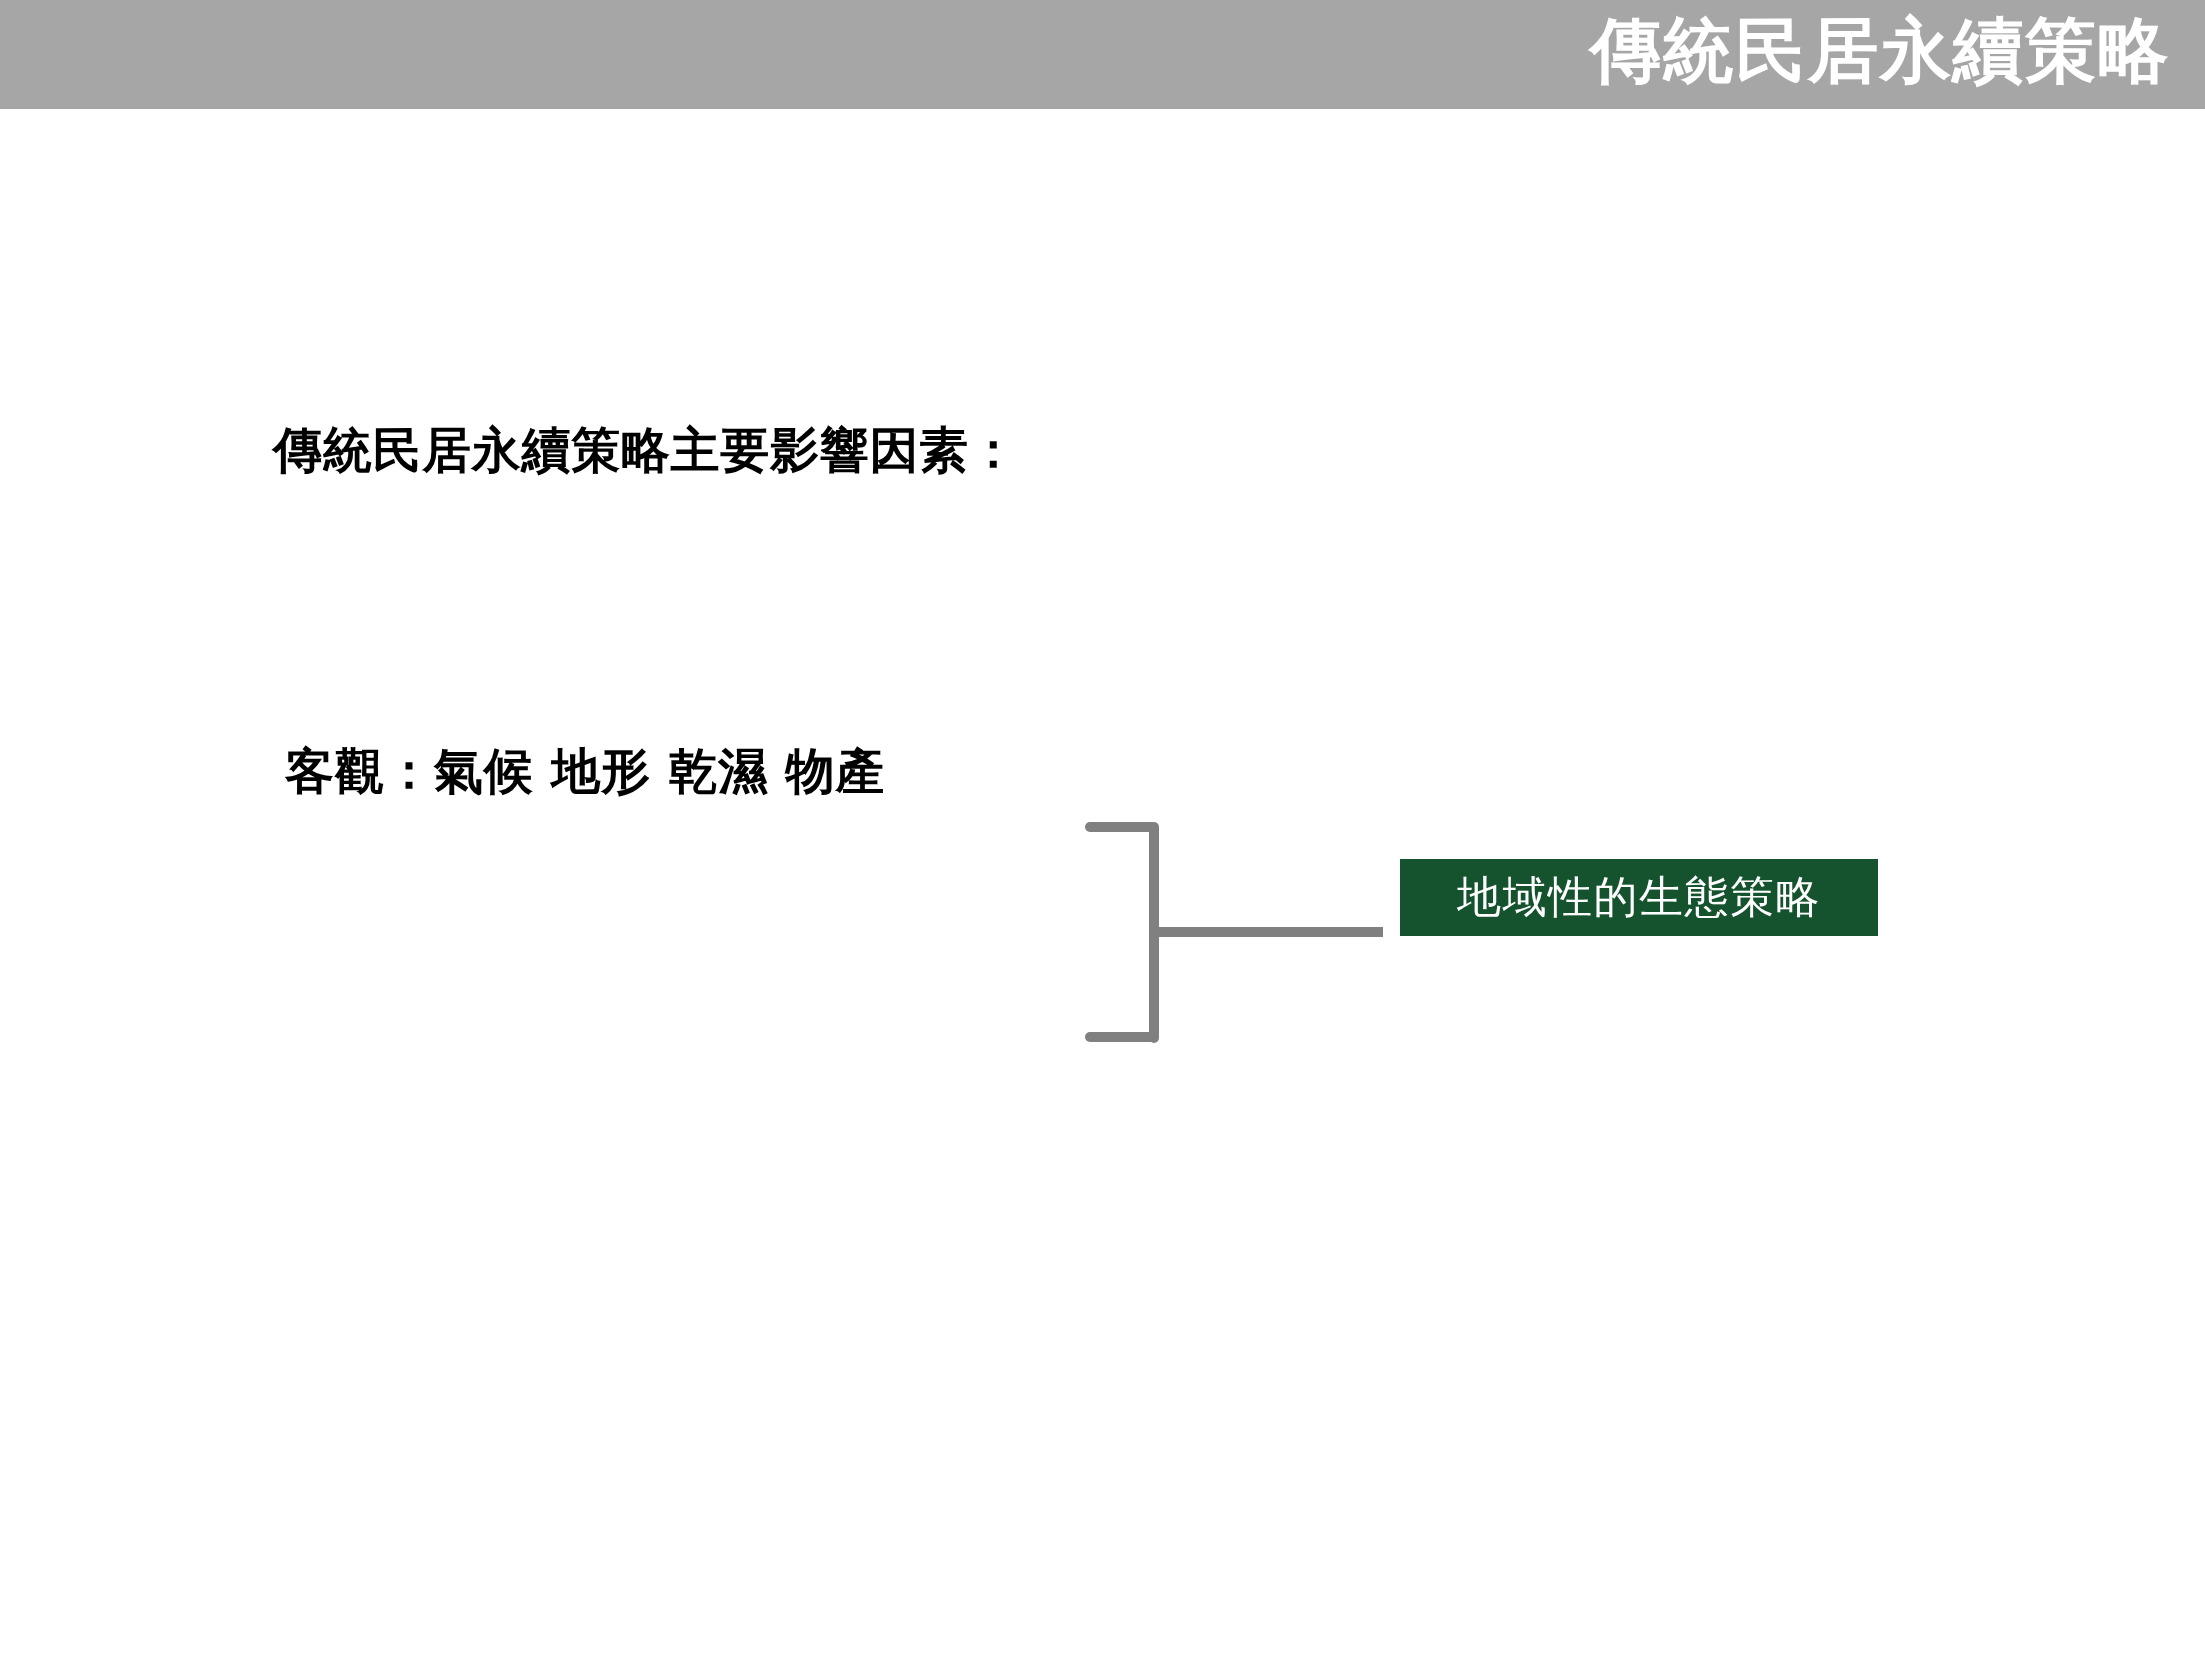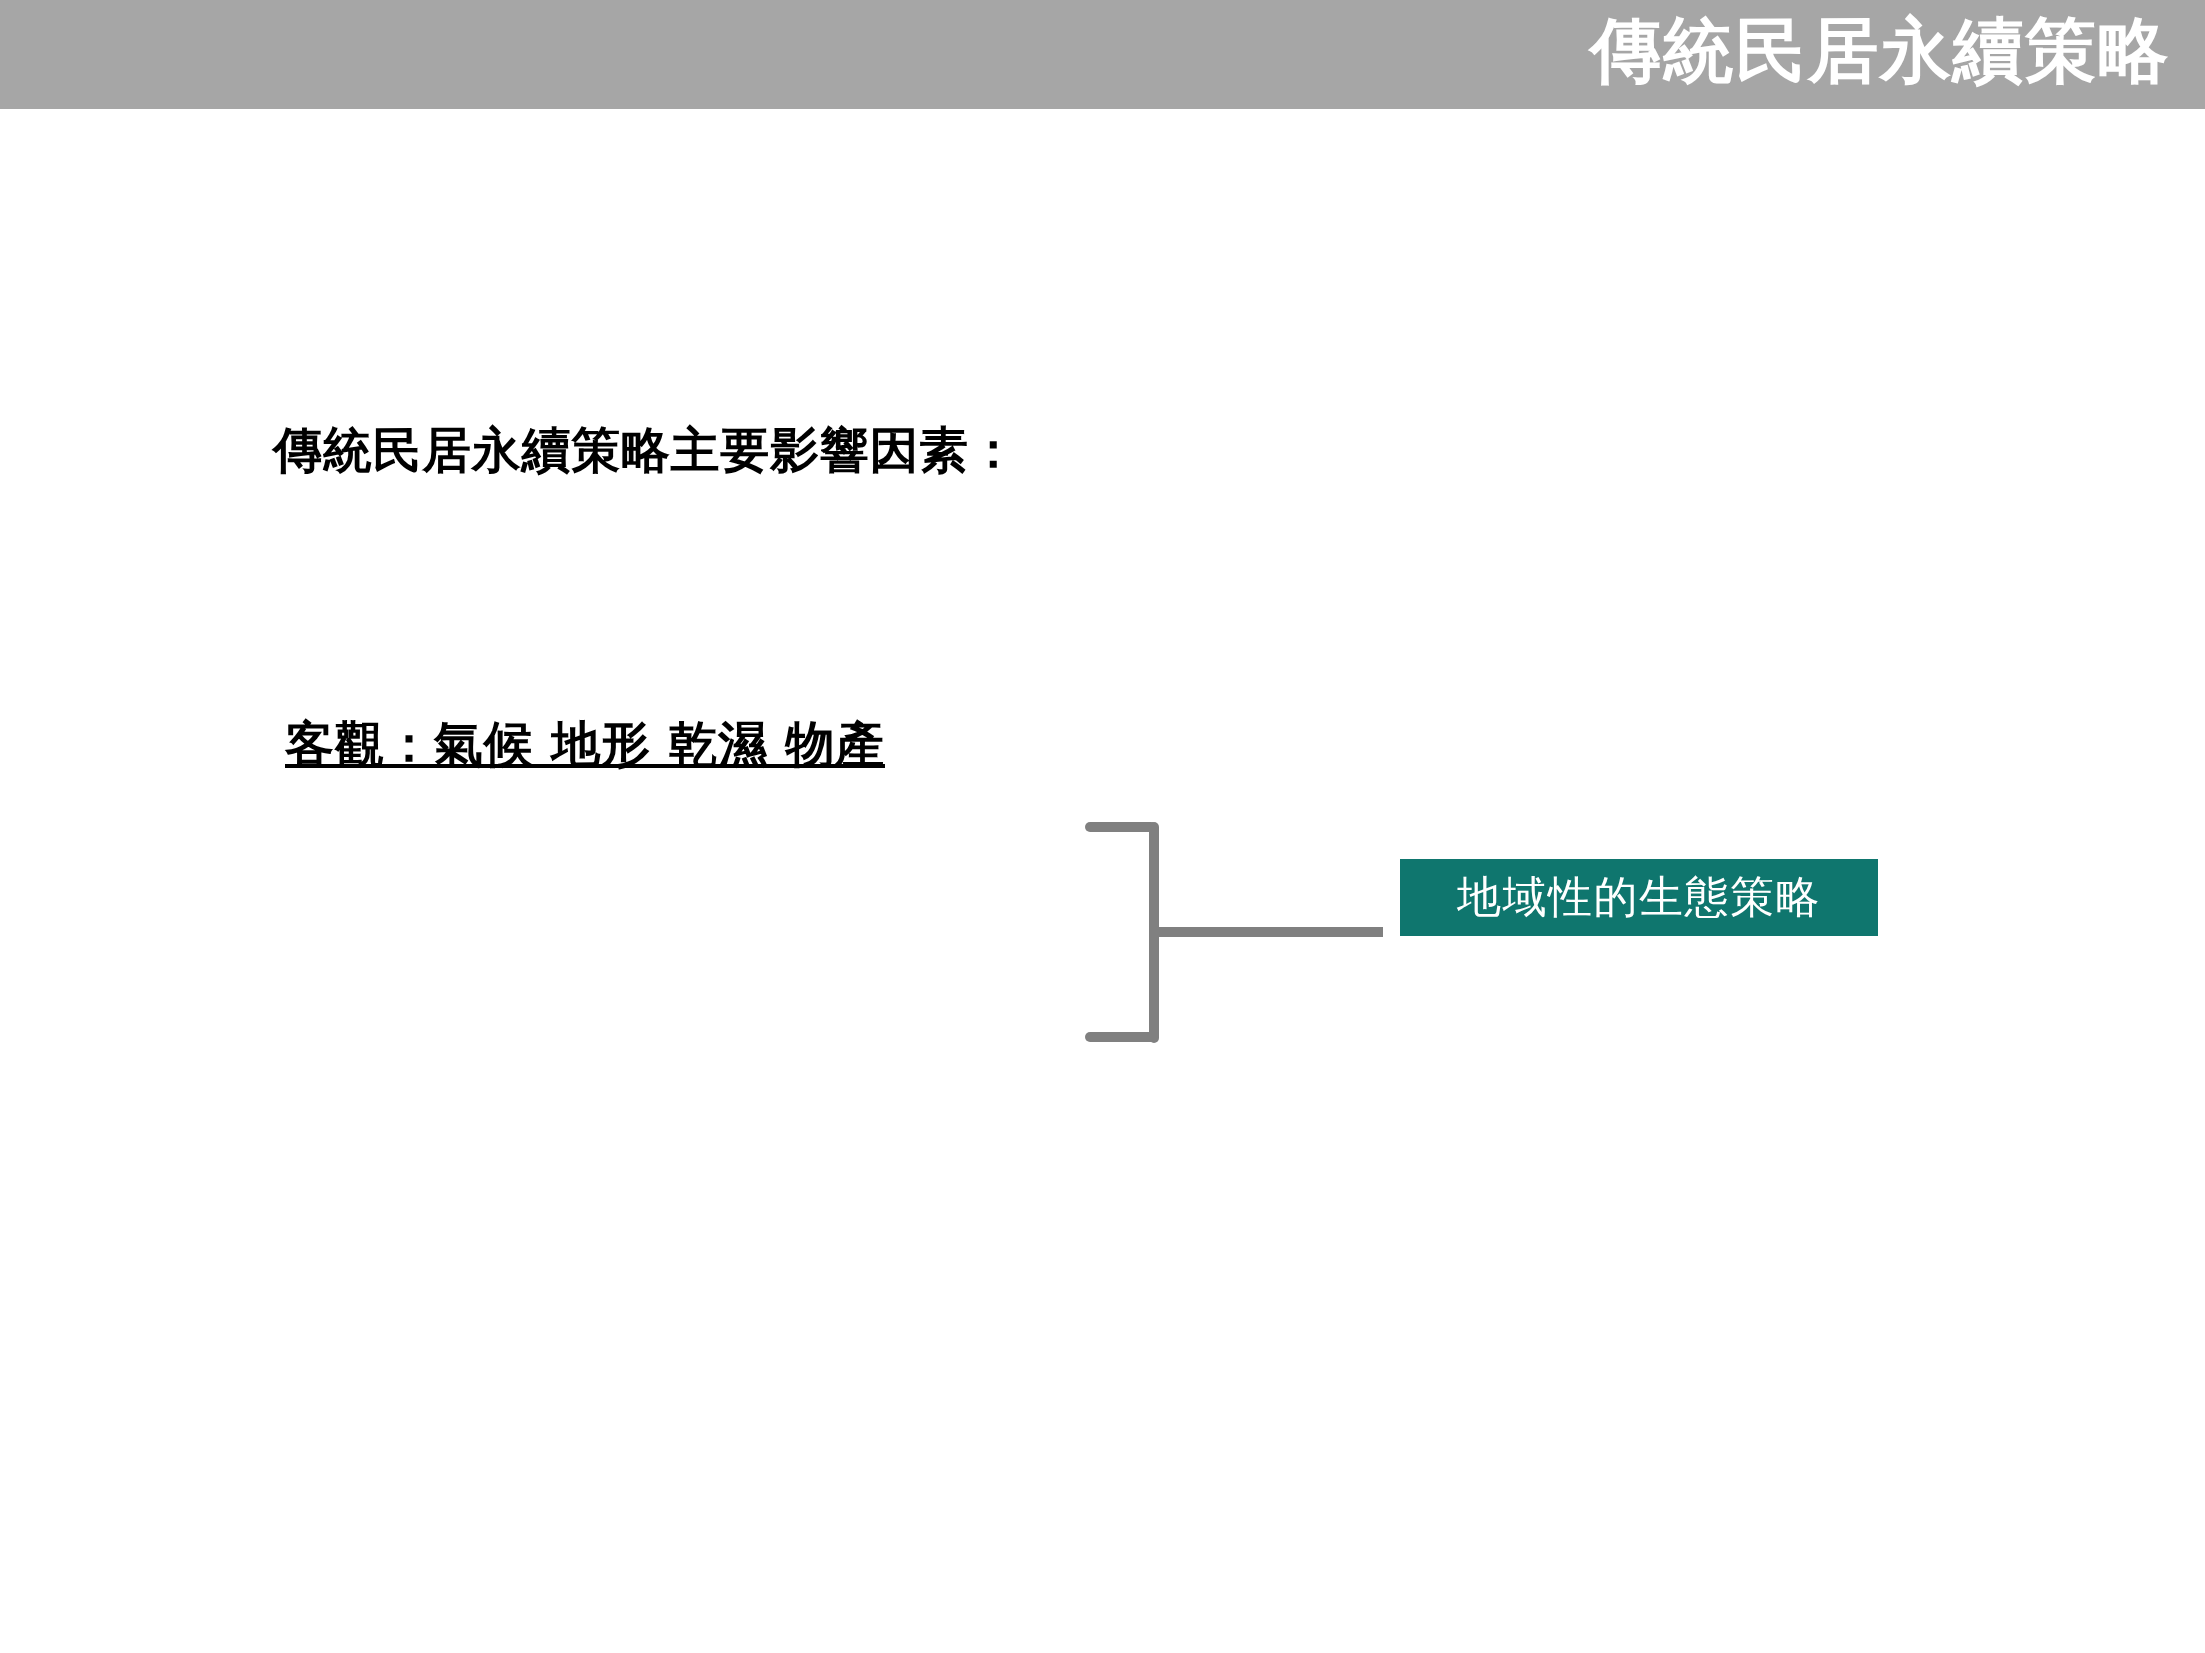--- a/index.html
+++ b/index.html
@@ -61,22 +61,21 @@
   .factor-line {
     position: absolute;
     font-size: 49px;
     font-weight: bold;
     color: #000000;
     white-space: nowrap;
     letter-spacing: 0.7px;
   }
   #factor-objective {
     left: 285px;
-    top: 603px;
-    text-decoration: underline;
+    top: 630px;
   }
   #factor-subjective {
     left: 285px;
     top: 871px;
   }
 
   
   #bracket-group {
     position: absolute;
     left: 1070px;
@@ -120,21 +119,21 @@
     height: 10.3px;
   }
 
   
   #result-box {
     position: absolute;
     left: 1400px;
     top: 750px;
     width: 478px;
     height: 77px;
-    background: #0f766e;
+    background: #14532d;
     display: flex;
     align-items: center;
     justify-content: center;
   }
   #result-label {
     font-size: 44px;
     color: #ffffff;
     font-weight: normal;
     letter-spacing: 1.5px;
     white-space: nowrap;

